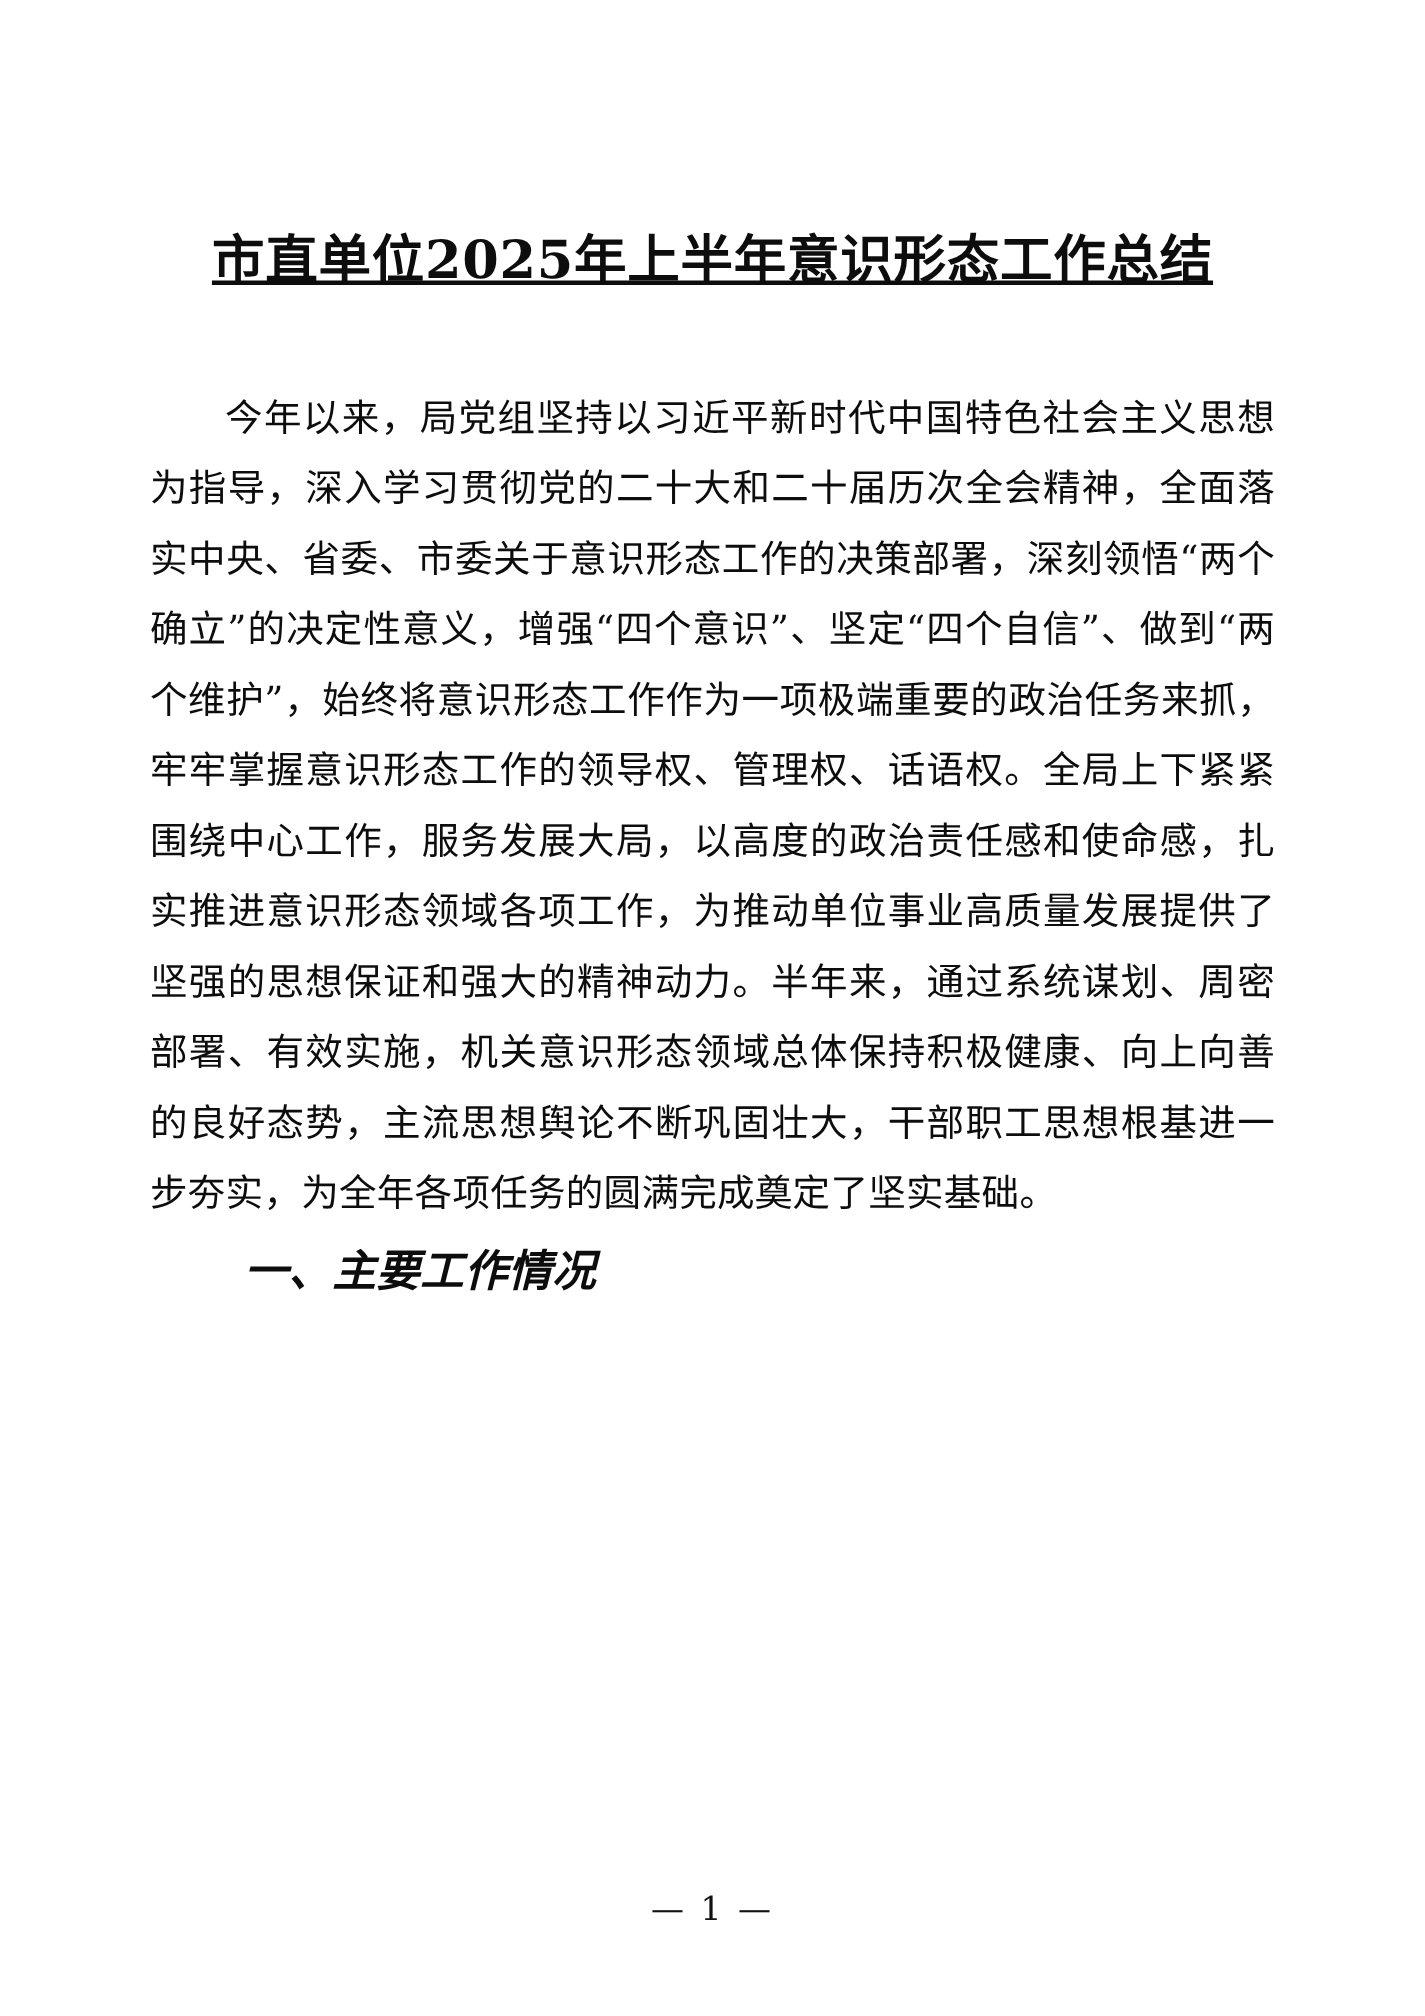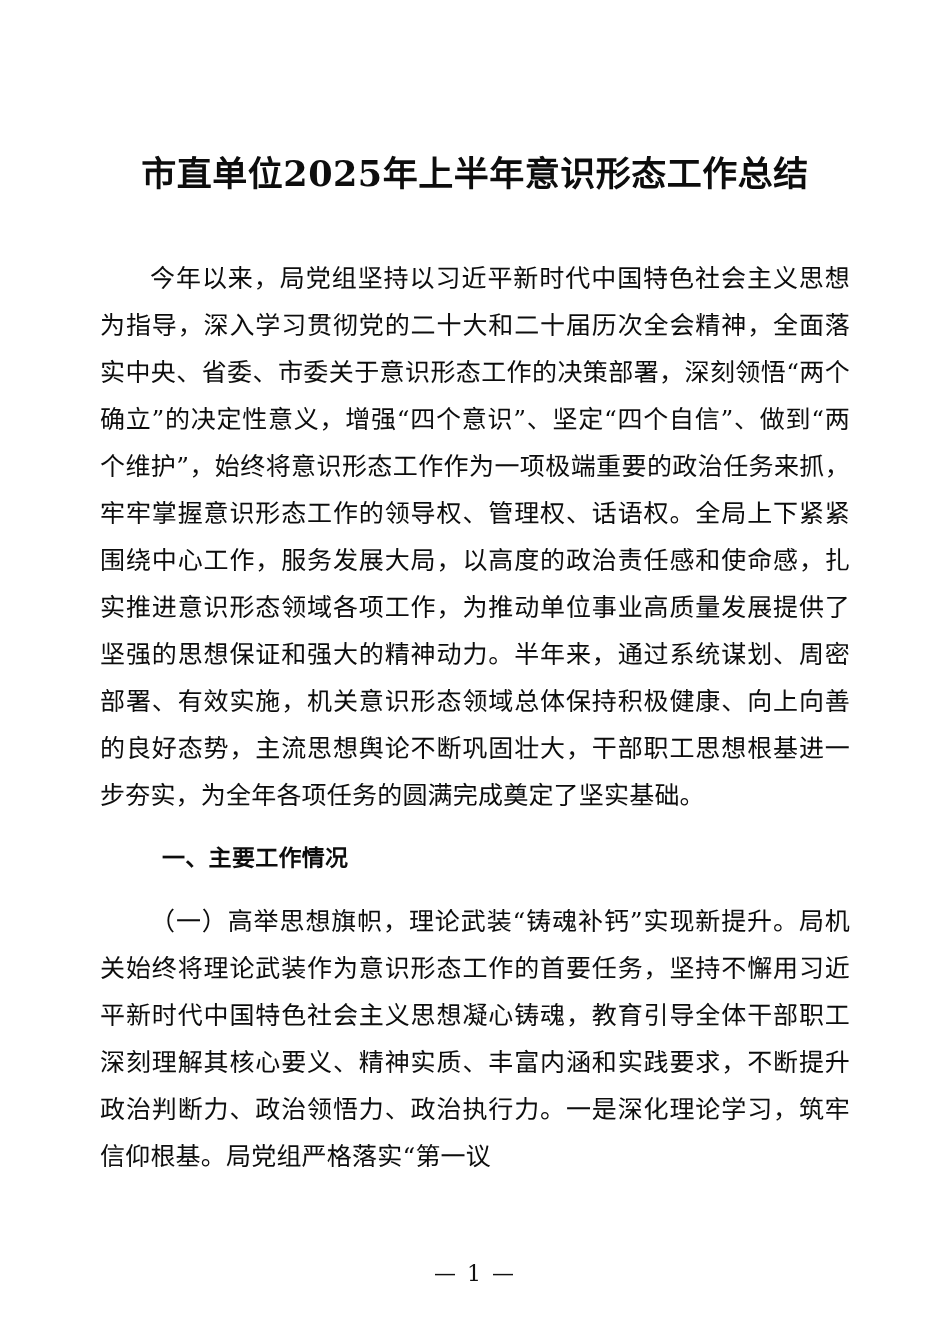--- a/index.html
+++ b/index.html
@@ -26,38 +26,40 @@
   }
   .doc-title {
     font-family: "DejaVu Serif", "Liberation Serif", serif;
     font-weight: bold;
     font-size: 35px;
     line-height: 1.35;
     text-align: center;
     letter-spacing: 0.5px;
     margin: 0 0 58px 0;
     white-space: nowrap;
+    text-decoration: underline;
   }
   .para {
     font-size: 25px;
     line-height: 47px;
     text-align: justify;
     text-justify: inter-ideograph;
     text-indent: 2em;
     margin: 0;
     letter-spacing: 0.2px;
   }
   .heading {
-    font-size: 23px;
+    font-size: 29px;
     line-height: 47px;
     font-weight: bold;
     text-indent: 2em;
-    margin: 16px;
+    margin: 5px;
     font-family: "DejaVu Sans", "Liberation Sans", sans-serif;
     letter-spacing: 0.3px;
+    font-style: italic;
   }
   .footer {
     position: absolute;
     left: 0;
     right: 0;
     bottom: 58px;
     text-align: center;
     font-size: 22px;
     color: #111;
     letter-spacing: 2px;
@@ -67,16 +69,15 @@
 <body>
 
 <div class="page">
 
   <h1 class="doc-title">市直单位2025年上半年意识形态工作总结</h1>
 
   <p class="para">今年以来，局党组坚持以习近平新时代中国特色社会主义思想为指导，深入学习贯彻党的二十大和二十届历次全会精神，全面落实中央、省委、市委关于意识形态工作的决策部署，深刻领悟“两个确立”的决定性意义，增强“四个意识”、坚定“四个自信”、做到“两个维护”，始终将意识形态工作作为一项极端重要的政治任务来抓，牢牢掌握意识形态工作的领导权、管理权、话语权。全局上下紧紧围绕中心工作，服务发展大局，以高度的政治责任感和使命感，扎实推进意识形态领域各项工作，为推动单位事业高质量发展提供了坚强的思想保证和强大的精神动力。半年来，通过系统谋划、周密部署、有效实施，机关意识形态领域总体保持积极健康、向上向善的良好态势，主流思想舆论不断巩固壮大，干部职工思想根基进一步夯实，为全年各项任务的圆满完成奠定了坚实基础。</p>
 
   <p class="heading">一、主要工作情况</p>
 
-  <p class="para">（一）高举思想旗帜，理论武装“铸魂补钙”实现新提升。局机关始终将理论武装作为意识形态工作的首要任务，坚持不懈用习近平新时代中国特色社会主义思想凝心铸魂，教育引导全体干部职工深刻理解其核心要义、精神实质、丰富内涵和实践要求，不断提升政治判断力、政治领悟力、政治执行力。一是深化理论学习，筑牢信仰根基。局党组严格落实“第一议</p>
 
   <div class="footer">— 1 —</div>
 </div>
 
 </body></html>

